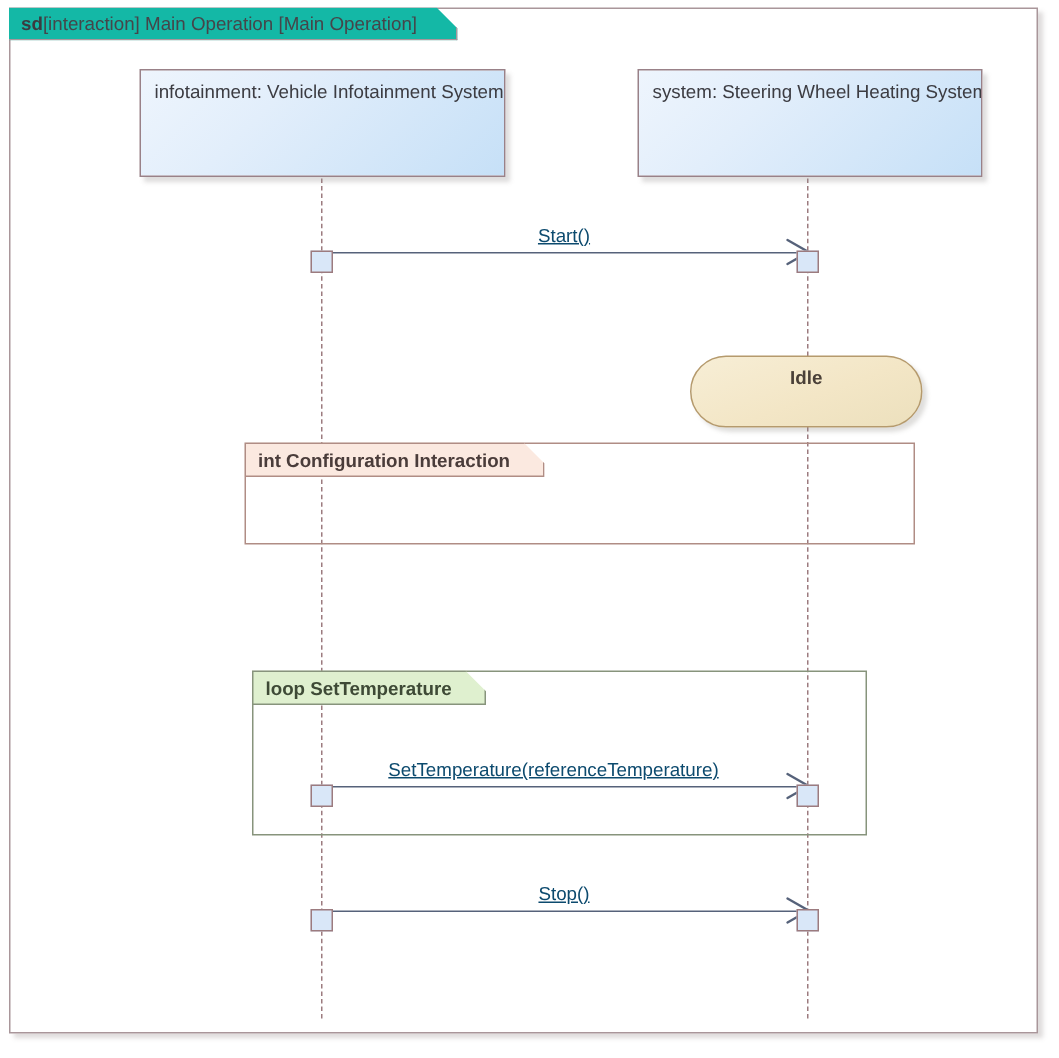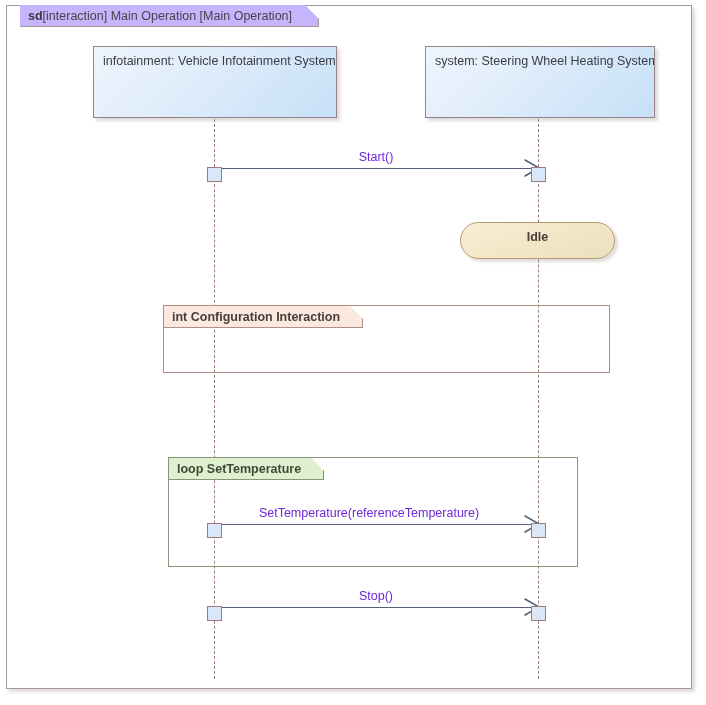--- a/index.html
+++ b/index.html
@@ -25,28 +25,28 @@
     height: 684px;
     border: 1px solid #a9969a;
     background: #ffffff;
     box-sizing: border-box;
     box-shadow: 3px 3px 3px rgba(150,140,140,0.30);
   }
 
   
   #sd-tag {
     position: absolute;
-    left: 20px;
+    left: 6px;
     top: 5px;
     height: 22px;
     padding: 0 26px 0 8px;
     line-height: 22px;
     font-size: 12.5px;
     color: #45454a;
-    background: #c4b5fd;
+    background: #14b8a6;
     border: 1px solid #a9969a;
     border-top: none;
     border-left: none;
     box-sizing: border-box;
     white-space: nowrap;
     -webkit-clip-path: polygon(0 0, calc(100% - 14px) 0, 100% 14px, 100% 100%, 0 100%);
     clip-path: polygon(0 0, calc(100% - 14px) 0, 100% 14px, 100% 100%, 0 100%);
   }
   #sd-tag .kw { font-weight: bold; color: #3b3b40; }
   #sd-tag .ttl { font-weight: normal; }
@@ -96,23 +96,24 @@
     border-top: 1.2px solid #56627a;
   }
   .msg-arrow {
     position: absolute;
     width: 0; height: 0;
   }
   .msg-arrow svg { display: block; overflow: visible; }
   .msg-label {
     position: absolute;
     font-size: 12.5px;
-    color: #6d28d9;
+    color: #0c4a6e;
     white-space: nowrap;
     transform: translateX(-50%);
+    text-decoration: underline;
   }
 
   
   .state-pill {
     position: absolute;
     box-sizing: border-box;
     border: 1px solid #b59a6d;
     border-radius: 999px;
     background: linear-gradient(160deg, #f7eed6 0%, #f3e6c6 55%, #ece0bd 100%);
     box-shadow: 3px 3px 3px rgba(150,145,140,0.30);
@@ -121,21 +122,20 @@
     font-weight: bold;
     text-align: center;
     white-space: nowrap;
   }
 
   
   .fragment {
     position: absolute;
     box-sizing: border-box;
     background: transparent;
-    margin-top: 10px;
   }
   .fragment.frag-int   { border: 1px solid #b08d85; }
   .fragment.frag-loop  { border: 1px solid #87947c; }
 
   .frag-tag {
     position: absolute;
     left: -1px;
     top: -1px;
     height: 23px;
     line-height: 22px;
@@ -183,21 +183,21 @@
   <div class="msg-label" style="left:376px; top:150px;">Start()</div>
   <div class="msg-line" style="left:215px; top:168px; width:322px;"></div>
   <div class="msg-arrow" style="left:523px; top:168px;">
     <svg width="20" height="18" viewBox="0 0 20 18">
       <path d="M 2 -8 L 16 0 L 2 8" fill="none" stroke="#56627a" stroke-width="1.6" stroke-linecap="round"></path>
     </svg>
   </div>
   <div class="activation" style="left:207px; top:167px;"></div>
   <div class="activation" style="left:531px; top:167px;"></div>
 
-  <div class="state-pill" style="left:460px; top:222px; width:155px; height:37px; line-height:29px;">
+  <div class="state-pill" style="left:460px; top:237px; width:155px; height:48px; line-height:29px;">
     <span>Idle</span>
   </div>
 
   <div class="fragment frag-int" style="left:163px; top:295px; width:447px; height:68px;">
     <div class="frag-tag tag-int">
       <span>int Configuration Interaction</span>
     </div>
   </div>
 
 

